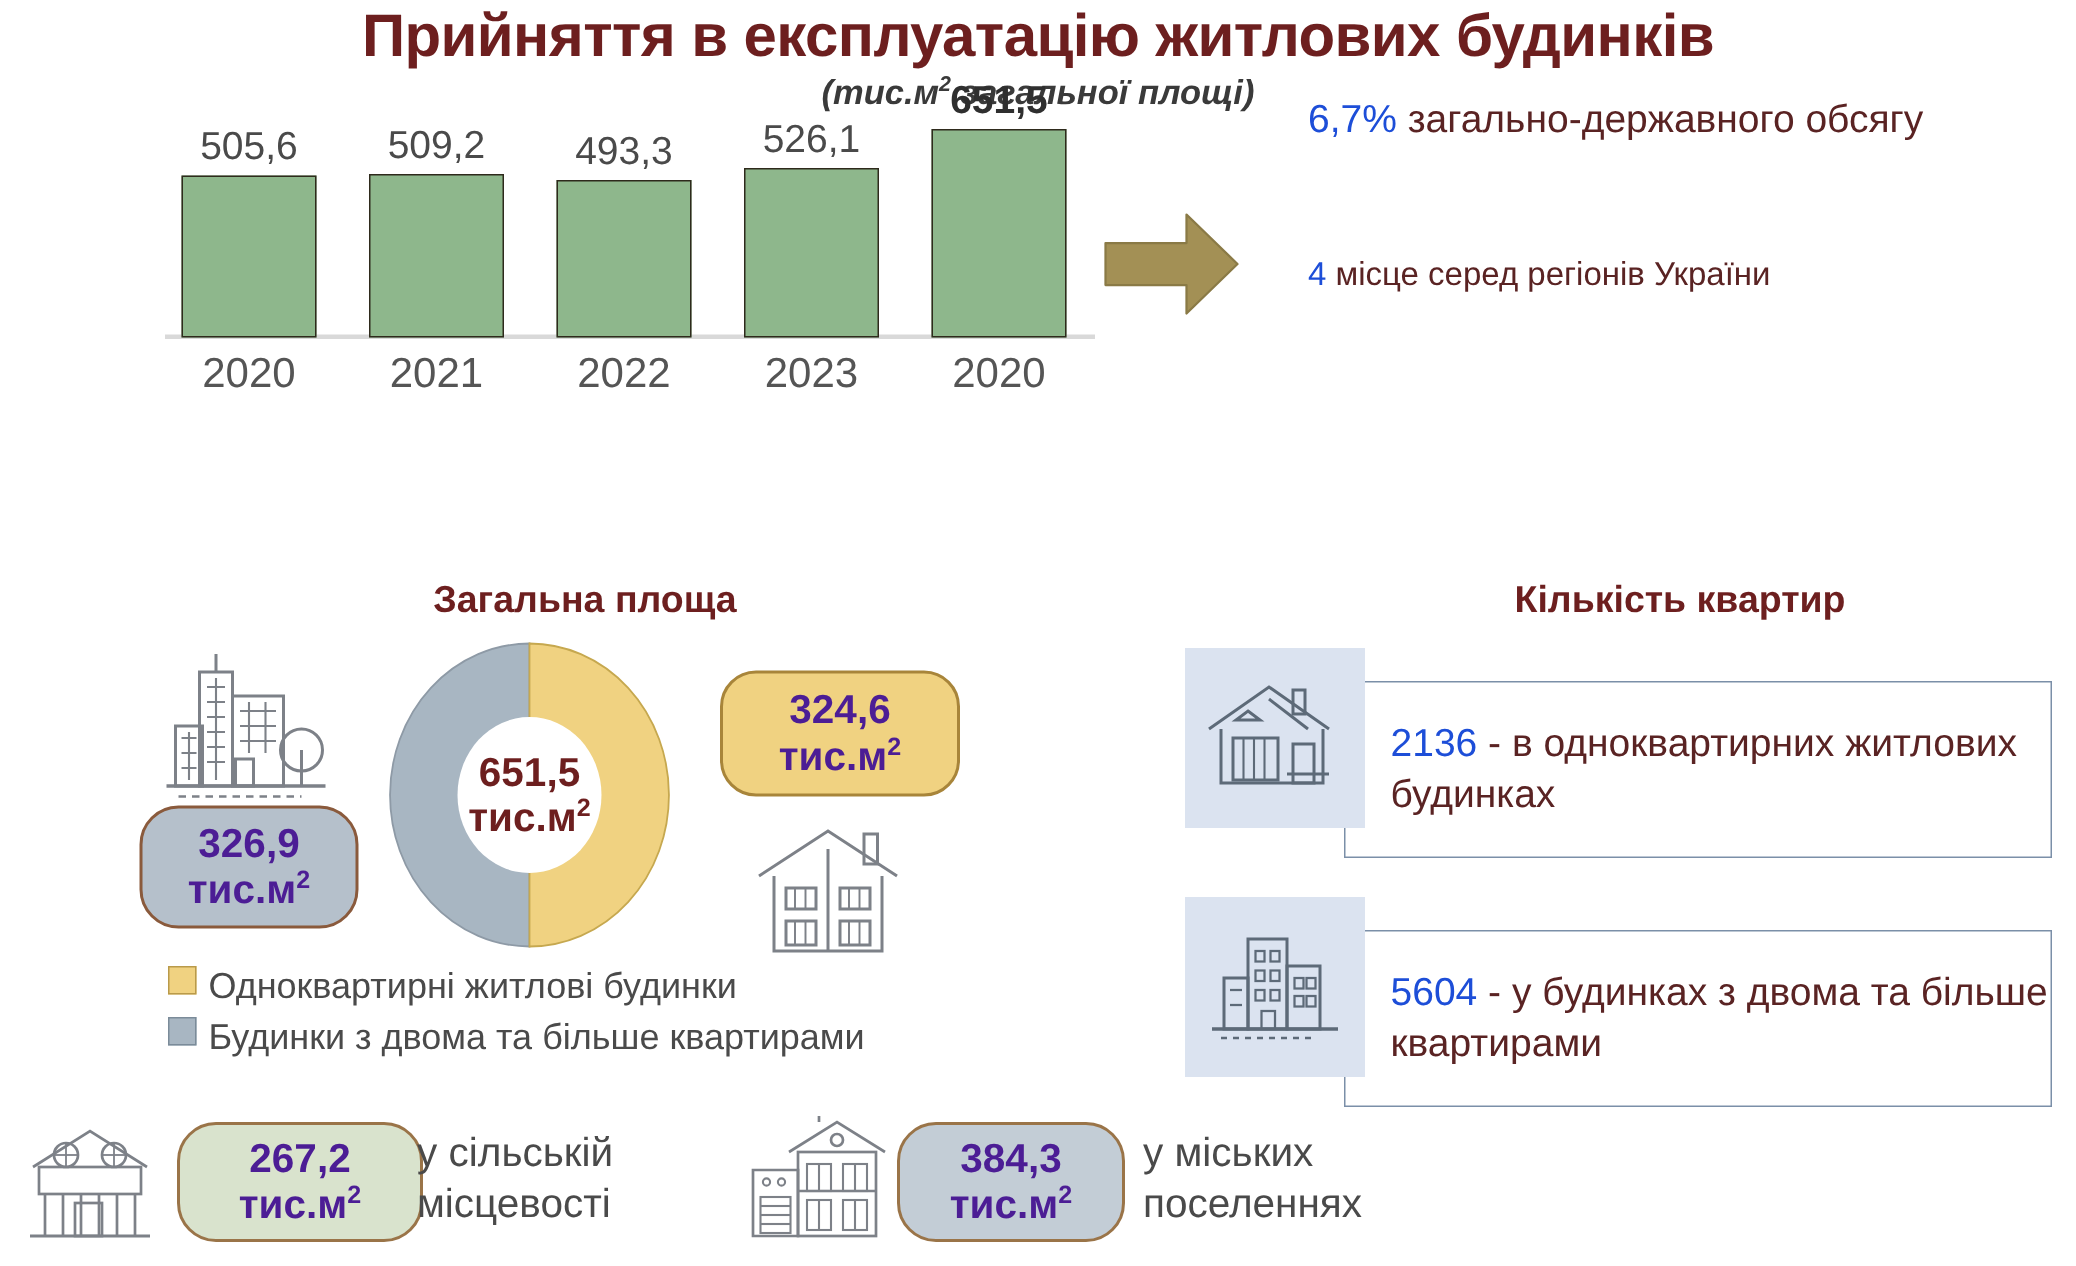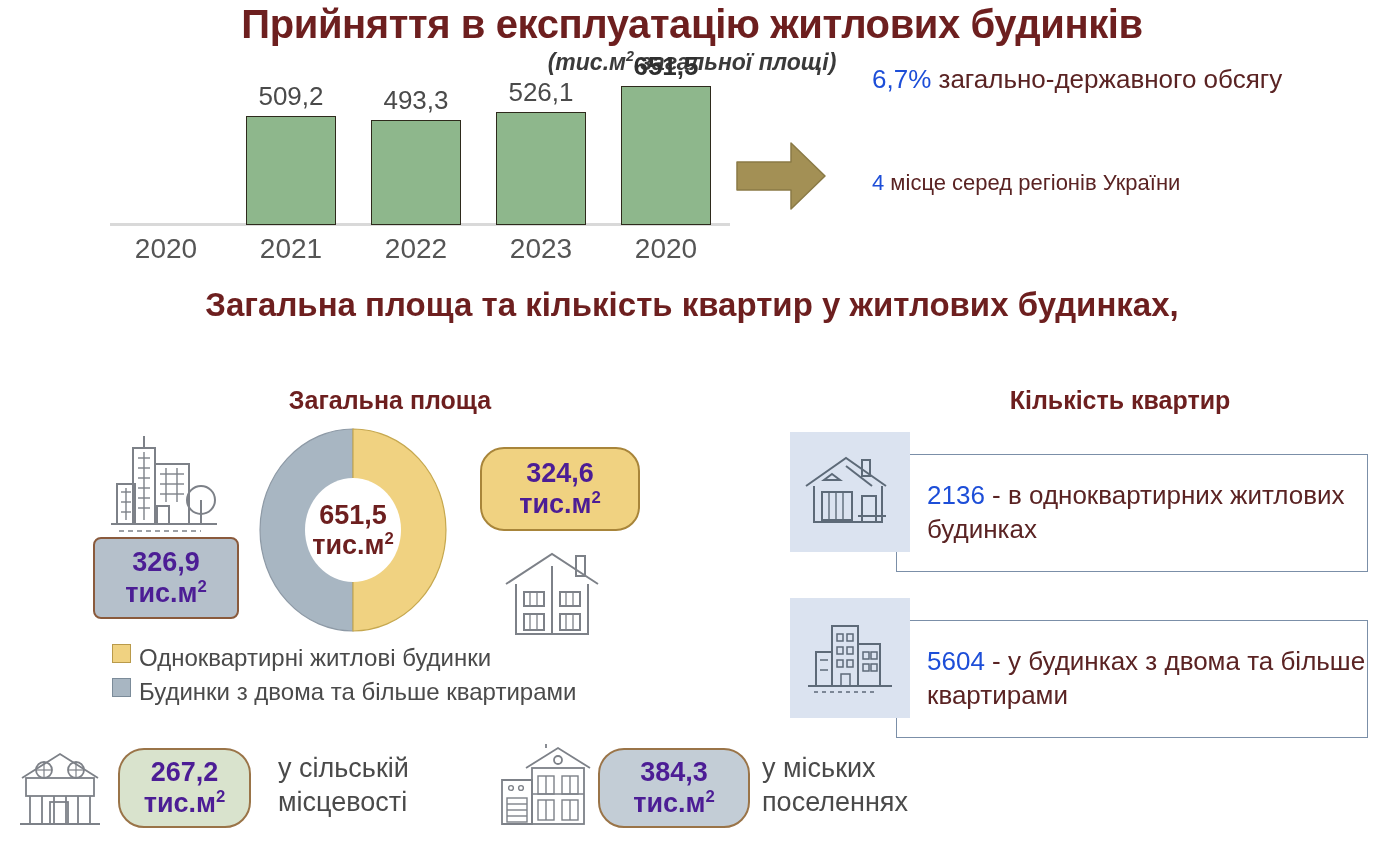--- a/index.html
+++ b/index.html
@@ -73,28 +73,28 @@
   
   .pill{
     position:absolute;display:flex;flex-direction:column;
     align-items:center;justify-content:center;
     font-size:27px;font-weight:bold;line-height:1.1;
     color:#4c1d95;text-align:center;box-sizing:border-box;
   }
   .pill sup{font-size:0.62em;vertical-align:super;}
   #pill-multi{
     left:93px;top:537px;width:146px;height:82px;
-    background:#b5c0cb;border:2.5px solid #8a5a3c;border-radius:8px;
+    background:#b5c0cb;border:2.5px solid #8a5a3c;border-radius:26px;
   }
   #pill-single{
     left:480px;top:447px;width:160px;height:84px;
     background:#f0d281;border:2.5px solid #a8853a;border-radius:24px;
   }
   #pill-rural{
-    left:118px;top:748px;width:133px;height:80px;
+    left:118px;top:748px;width:164px;height:80px;
     background:#d9e3cd;border:2.5px solid #9a7448;border-radius:26px;
   }
   #pill-urban{
     left:598px;top:748px;width:152px;height:80px;
     background:#c3cdd6;border:2.5px solid #9a7448;border-radius:26px;
   }
 
   
   #legend{left:112px;top:644px;width:600px;}
   .legend-row{display:flex;align-items:flex-start;margin-bottom:6px;}
@@ -132,20 +132,24 @@
 <body>
 
 <div class="abs" id="main-title">Прийняття в експлуатацію житлових будинків</div>
 <div class="abs" id="main-subtitle">
   <span>(тис.м</span><sup>2</sup><span> загальної площі)</span>
 </div>
 
 <div class="abs" id="bar-chart">
   <div id="bar-baseline"></div>
 
+  <div class="bar-col" style="left:0px;height:145px;">
+    <div class="bar-value" style="bottom:112px;">505,6</div>
+    <div class="bar-rect" style="height:108px;"></div>
+  </div>
   <div class="bar-col" style="left:125px;height:145px;">
     <div class="bar-value" style="bottom:113px;">509,2</div>
     <div class="bar-rect" style="height:109px;"></div>
   </div>
   <div class="bar-col" style="left:250px;height:145px;">
     <div class="bar-value" style="bottom:109px;">493,3</div>
     <div class="bar-rect" style="height:105px;"></div>
   </div>
   <div class="bar-col" style="left:375px;height:145px;">
     <div class="bar-value" style="bottom:117px;">526,1</div>
@@ -170,21 +174,20 @@
 </div>
 
 <div class="abs" id="top-note-1">
   <span class="strongnum">6,7%</span><span> загально-державного обсягу</span>
 </div>
 <div class="abs" id="top-note-2">
   <span class="strongnum">4</span><span> місце серед регіонів України</span>
 </div>
 
 <div class="abs" id="section-title">
-  <div>Загальна площа та кількість квартир у житлових будинках,</div>
 </div>
 
 <div class="abs" id="area-head">Загальна  площа</div>
 <div class="abs" id="flats-head">Кількість  квартир</div>
 
 <div class="abs" id="donut-wrap">
   <svg width="190" height="205" viewBox="0 0 190 205">
 
     <path d="M95 2 A 93 101 0 0 0 95 204 Z" fill="#a8b6c2" stroke="#8e9aa6" stroke-width="1.2"></path>
 

